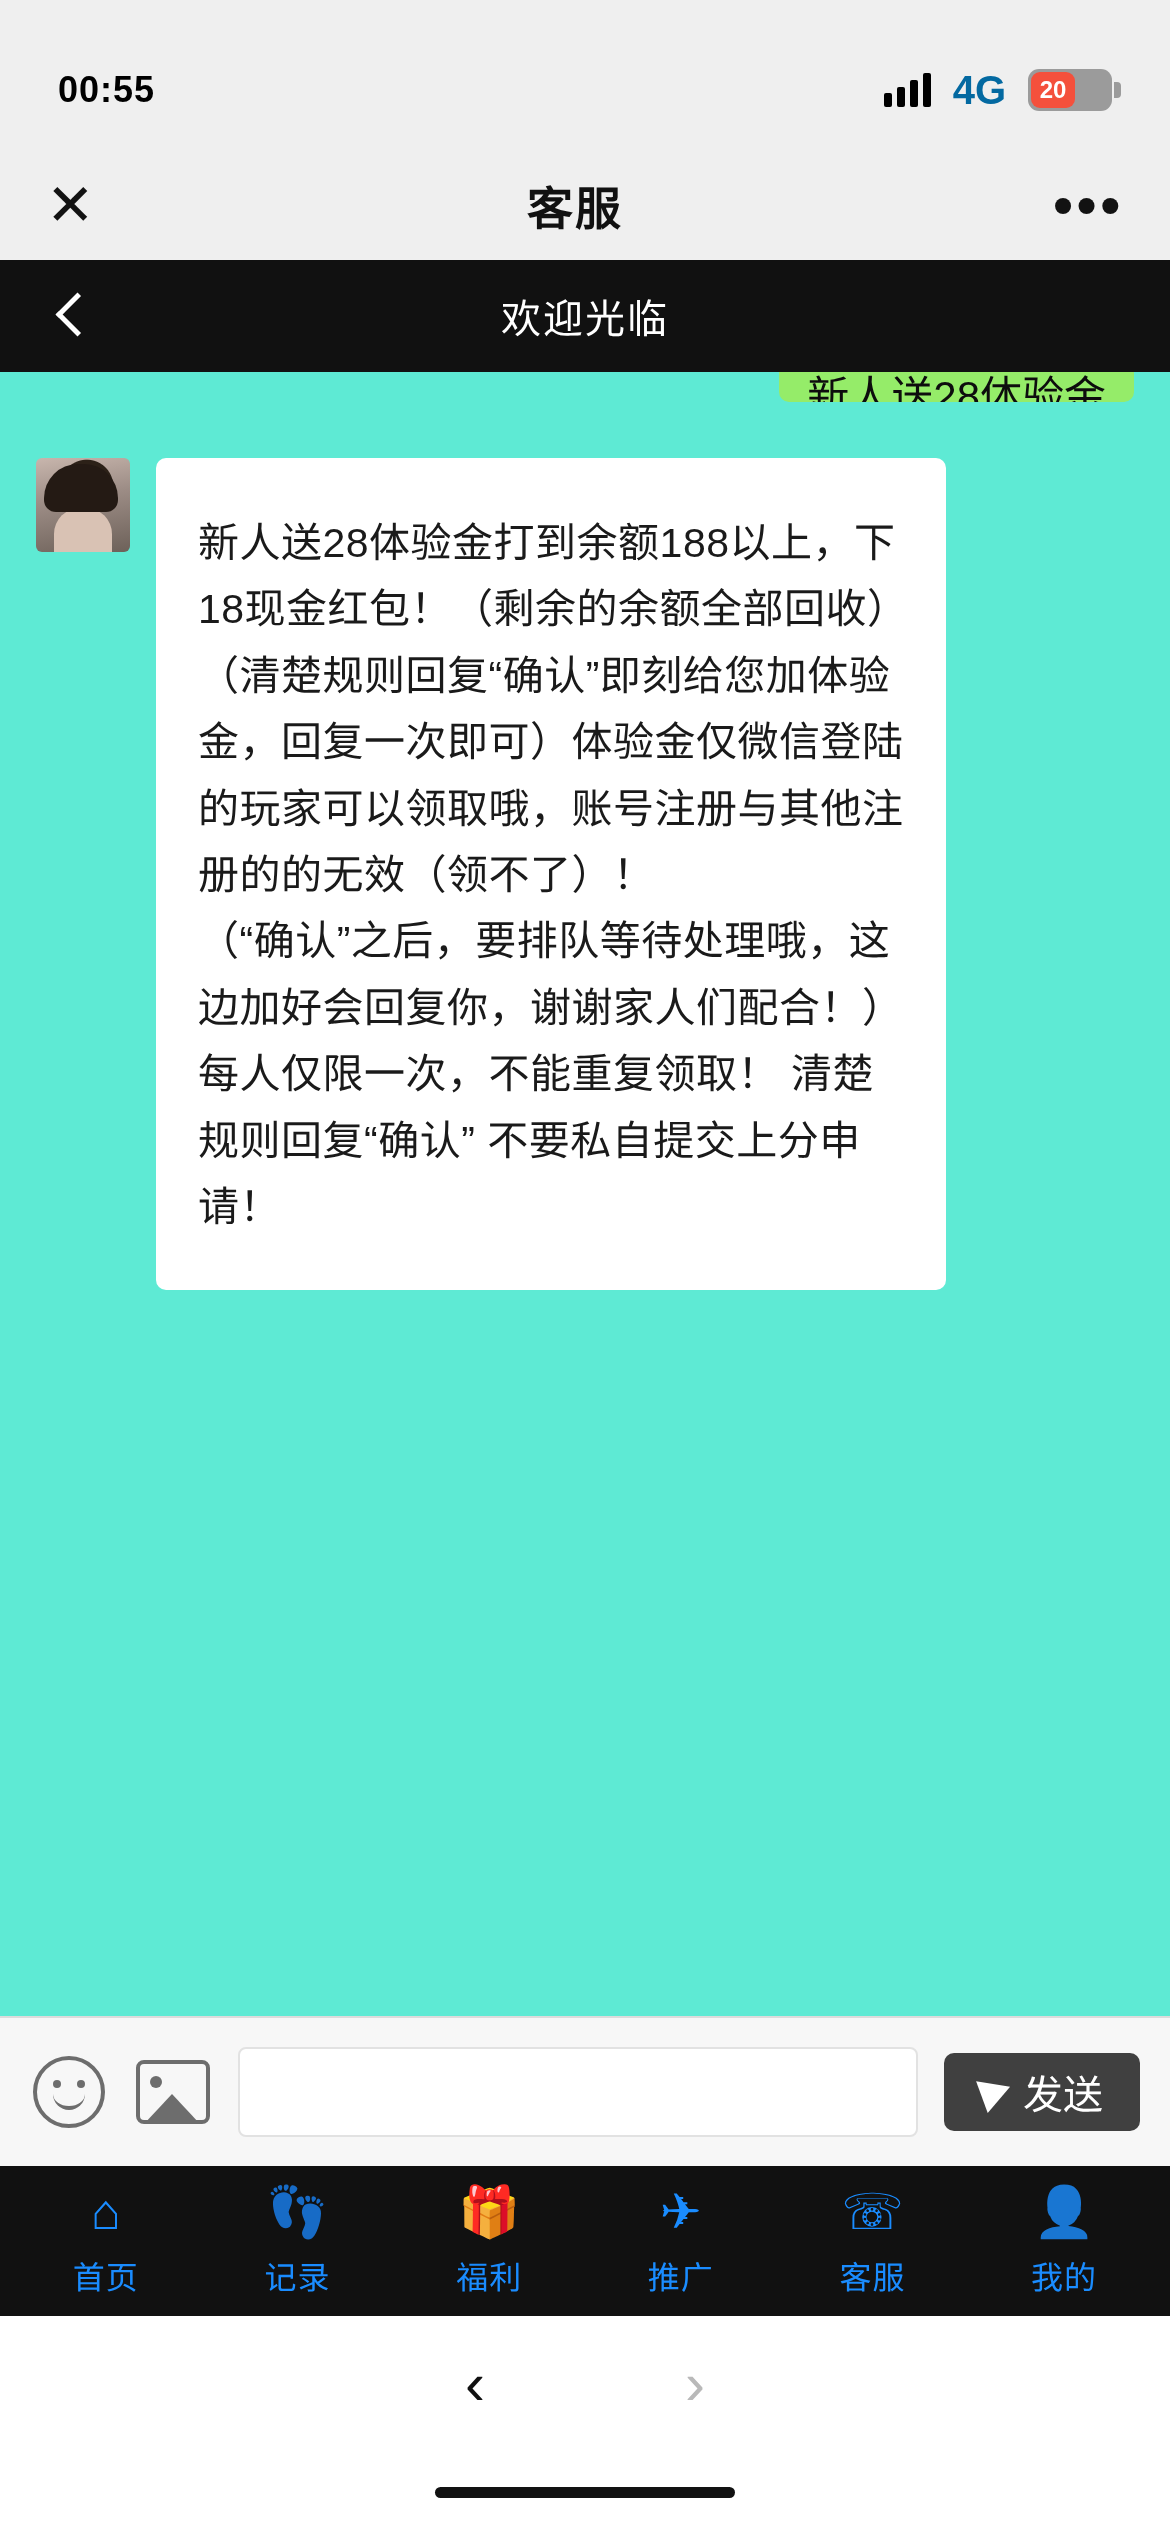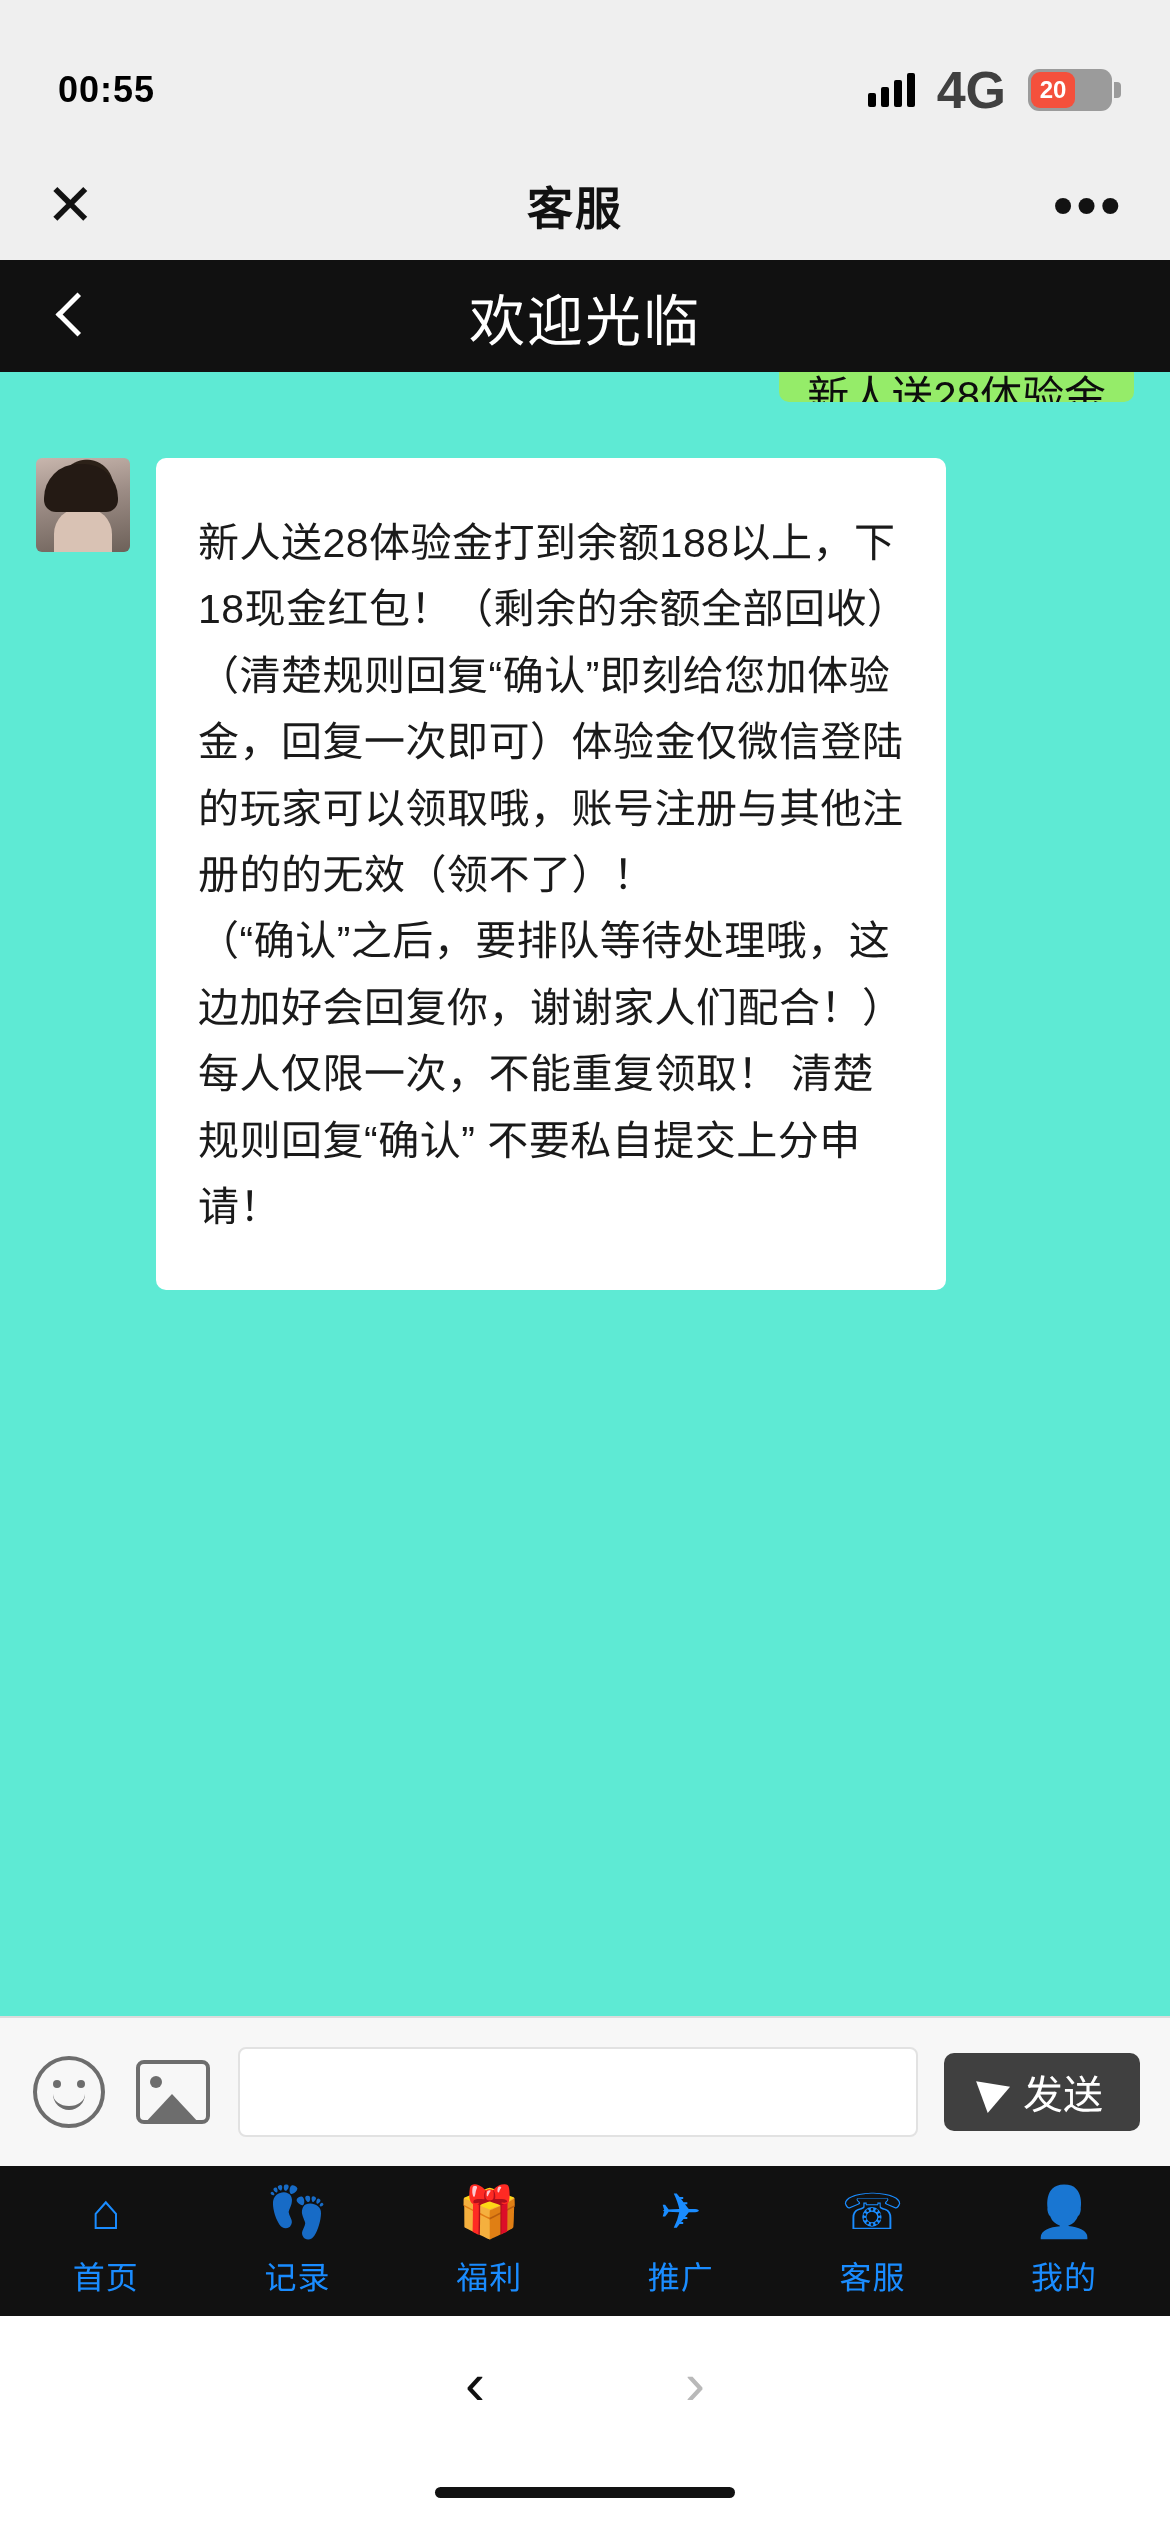--- a/index.html
+++ b/index.html
@@ -50,23 +50,23 @@
     display: block;
     width: 8px;
     background: #000;
     border-radius: 2px;
   }
   .signal-bars i:nth-child(1) { height: 14px; }
   .signal-bars i:nth-child(2) { height: 20px; }
   .signal-bars i:nth-child(3) { height: 27px; }
   .signal-bars i:nth-child(4) { height: 34px; }
   .net-label {
-    font-size: 52px;
+    font-size: 40px;
     font-weight: 600;
-    color: #404040;
+    color: #0369a1;
     margin: 0 6px;
   }
   .battery {
     position: relative;
     width: 84px;
     height: 42px;
     border-radius: 11px;
     background: #9b9b9b;
     display: flex;
     align-items: center;
@@ -153,21 +153,21 @@
     height: 26px;
     border-left: 5px solid #fff;
     border-bottom: 5px solid #fff;
     transform: rotate(45deg);
   }
   .page-title {
     position: absolute;
     left: 0; right: 0;
     text-align: center;
     color: #ffffff;
-    font-size: 56px;
+    font-size: 40px;
     letter-spacing: 2px;
     pointer-events: none;
   }
 
   
   .chat {
     flex: 1 1 auto;
     background: #5eead4;
     position: relative;
     overflow: hidden;

